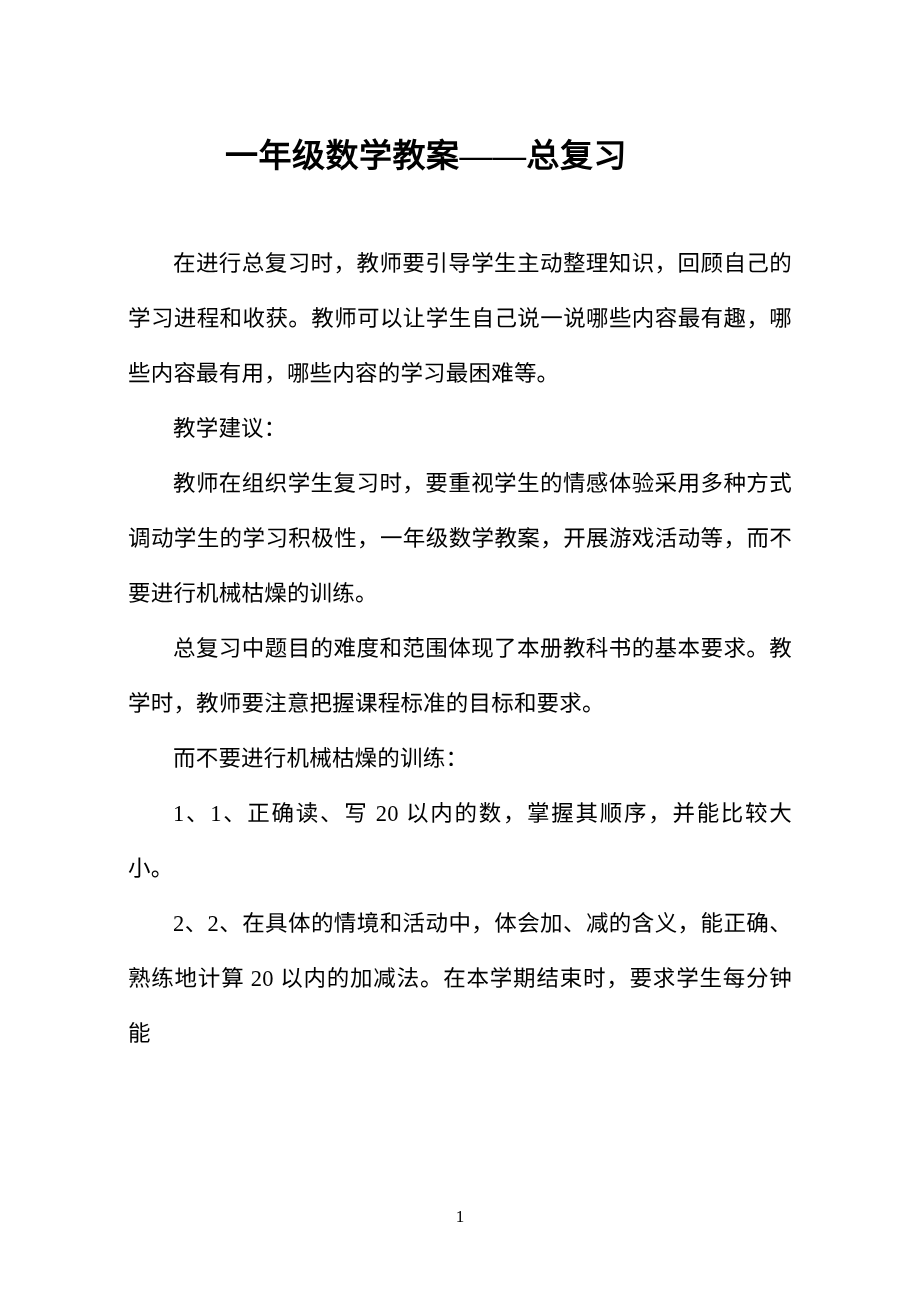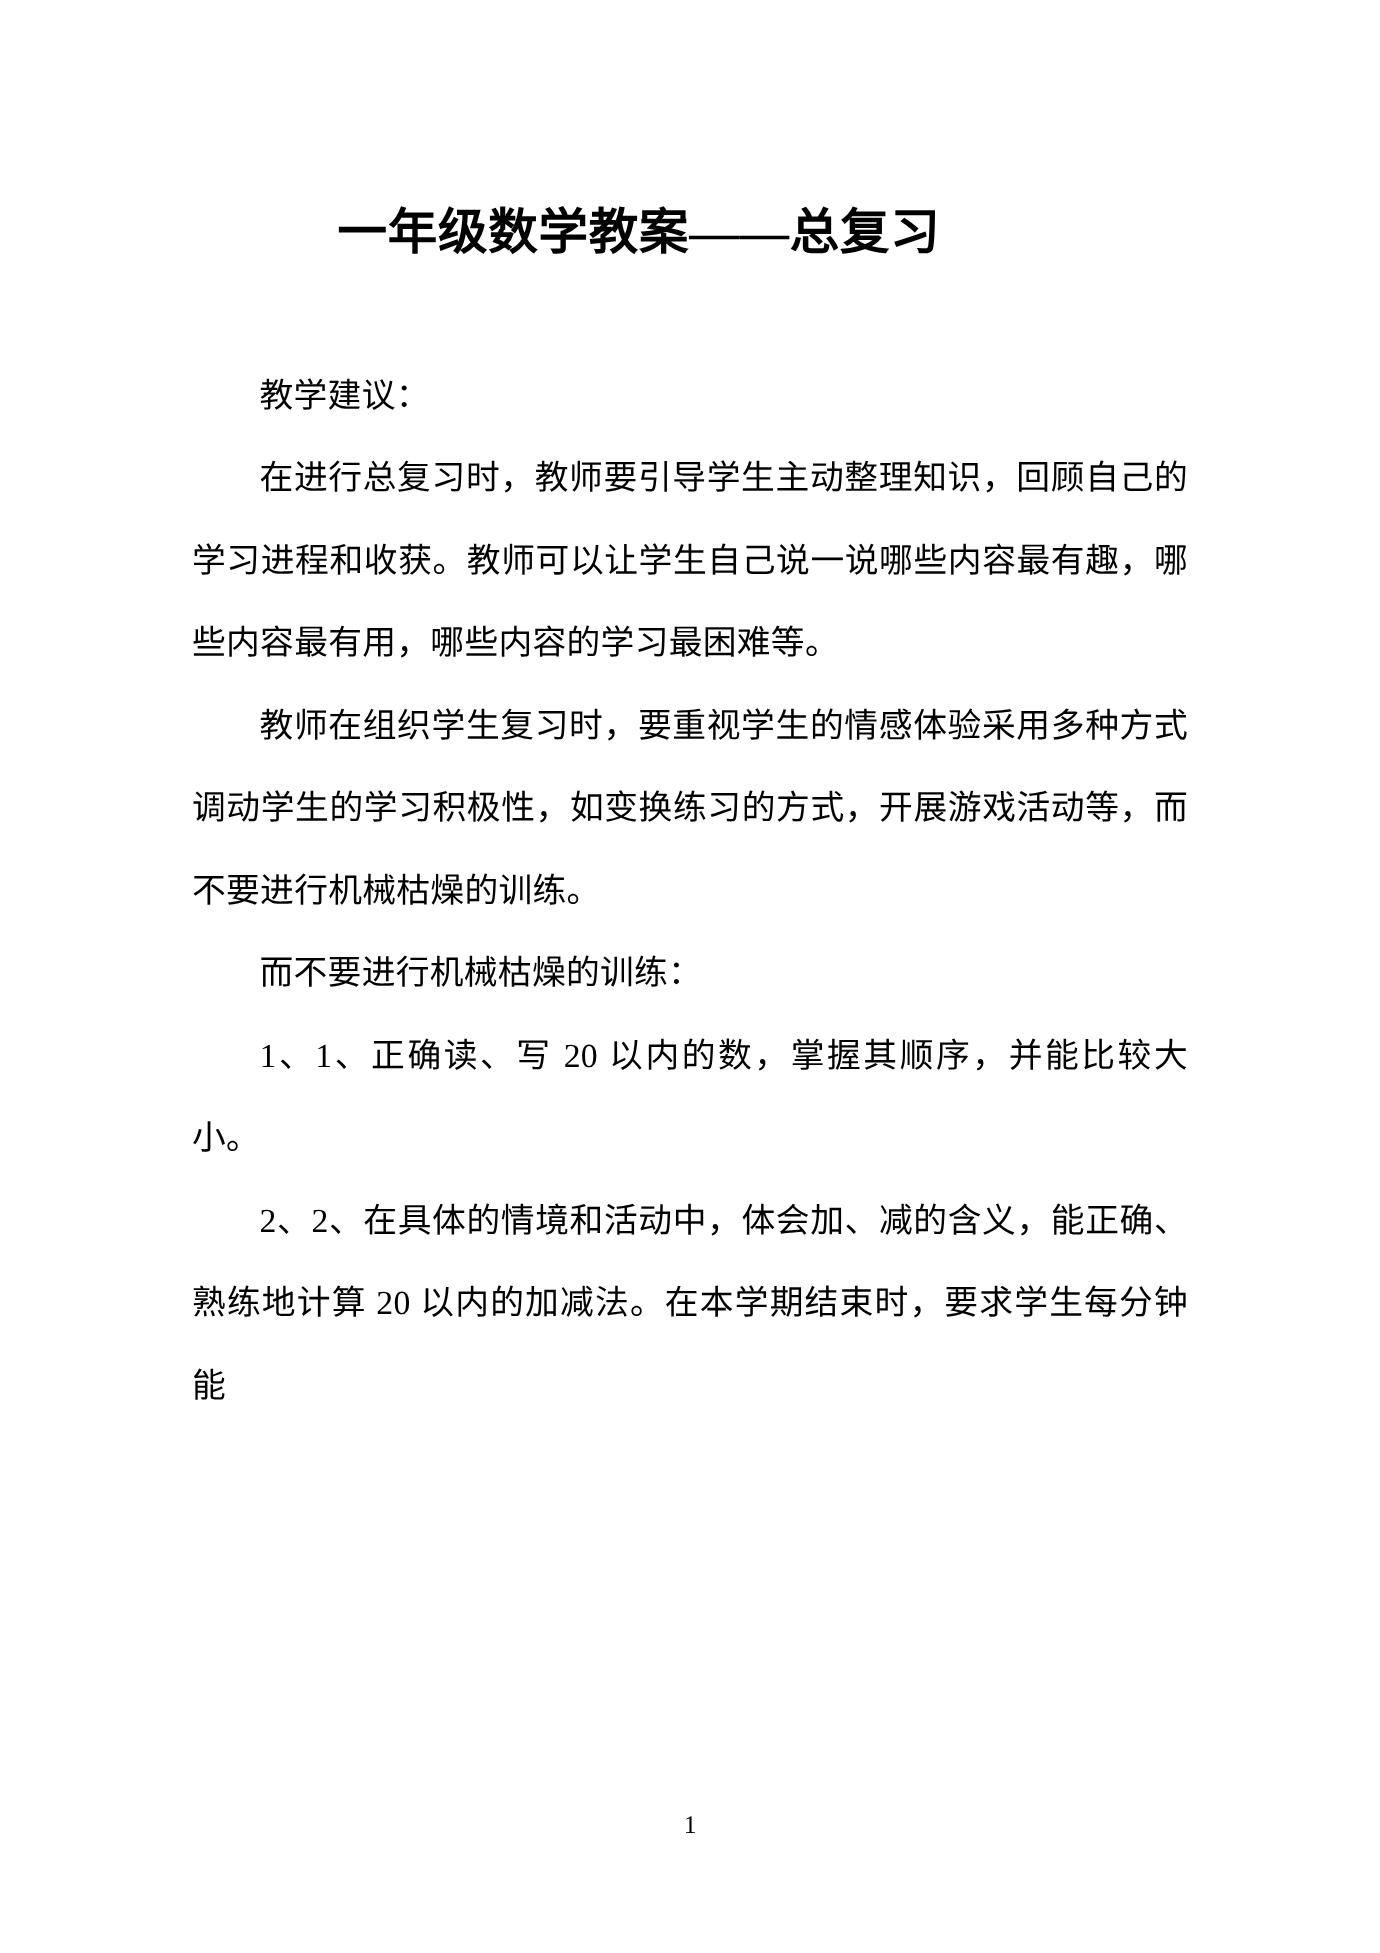--- a/index.html
+++ b/index.html
@@ -66,23 +66,24 @@
   }
 </style>
 </head>
 <body>
 
 <div class="page">
 
   <h1 class="doc-title">一年级数学教案——总复习</h1>
 
   <div class="body-block">
+    <p class="para">在进行总复习时，教师要引导学生主动整理知识，回顾自己的学习进程和收获。教师可以让学生自己说一说哪些内容最有趣，哪些内容最有用，哪些内容的学习最困难等。</p>
     <p class="para tight">教学建议：</p>
-    <p class="para">在进行总复习时，教师要引导学生主动整理知识，回顾自己的学习进程和收获。教师可以让学生自己说一说哪些内容最有趣，哪些内容最有用，哪些内容的学习最困难等。</p>
-    <p class="para">教师在组织学生复习时，要重视学生的情感体验采用多种方式调动学生的学习积极性，如变换练习的方式，开展游戏活动等，而不要进行机械枯燥的训练。</p>
+    <p class="para">教师在组织学生复习时，要重视学生的情感体验采用多种方式调动学生的学习积极性，一年级数学教案，开展游戏活动等，而不要进行机械枯燥的训练。</p>
+    <p class="para">总复习中题目的难度和范围体现了本册教科书的基本要求。教学时，教师要注意把握课程标准的目标和要求。</p>
     <p class="para tight">而不要进行机械枯燥的训练：</p>
     <p class="para">1、1、正确读、写 20 以内的数，掌握其顺序，并能比较大小。</p>
     <p class="para">2、2、在具体的情境和活动中，体会加、减的含义，能正确、熟练地计算 20 以内的加减法。在本学期结束时，要求学生每分钟能</p>
   </div>
 
   <div class="page-number">1</div>
 
 </div>
 
 </body></html>

